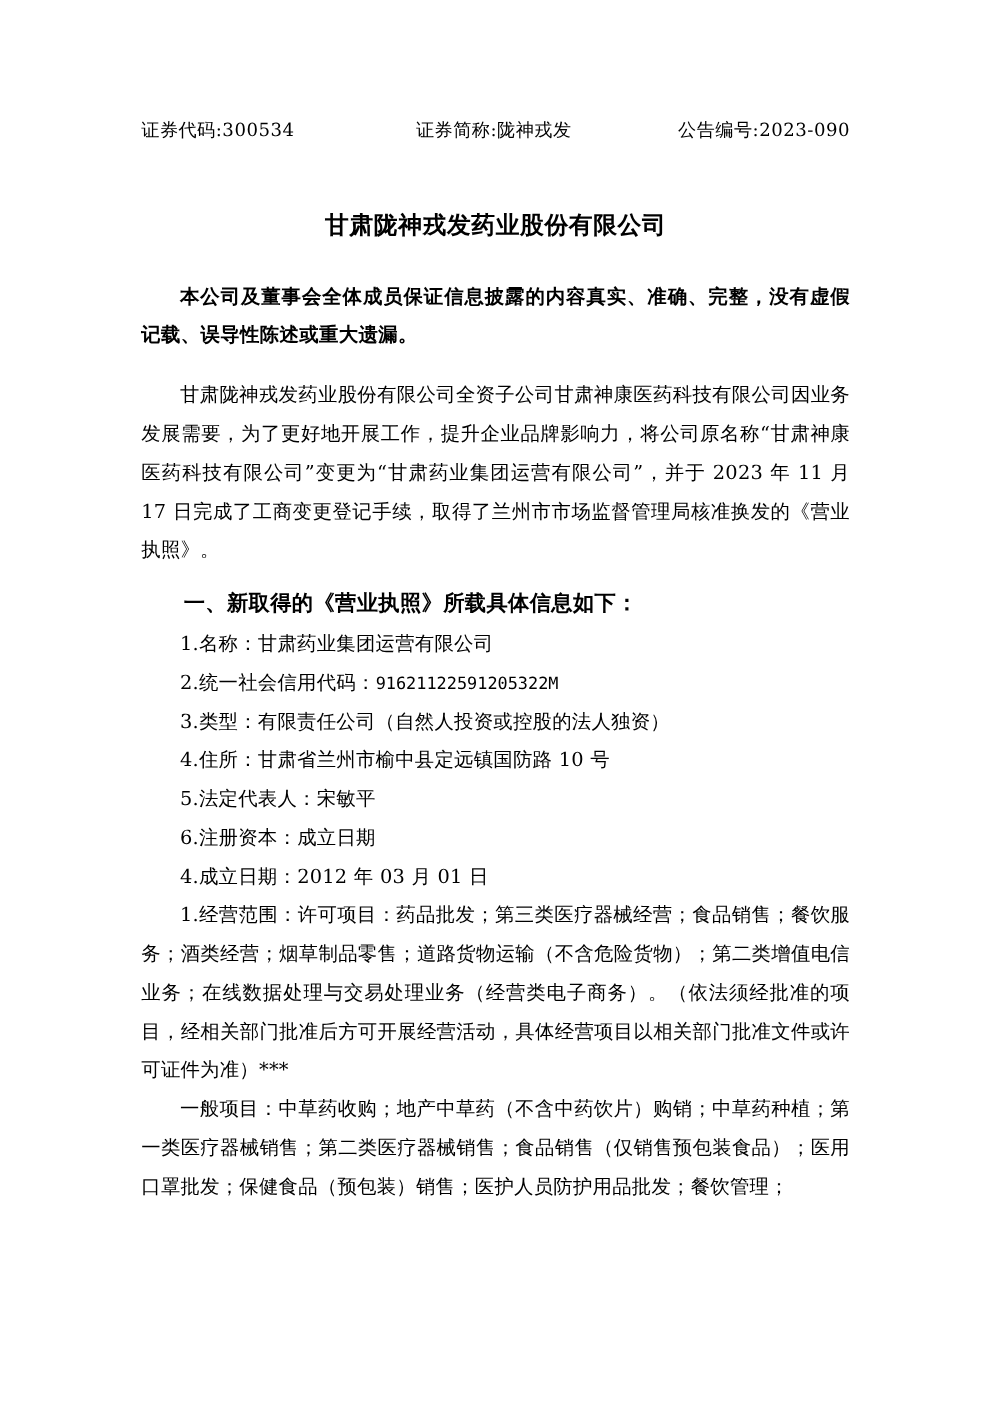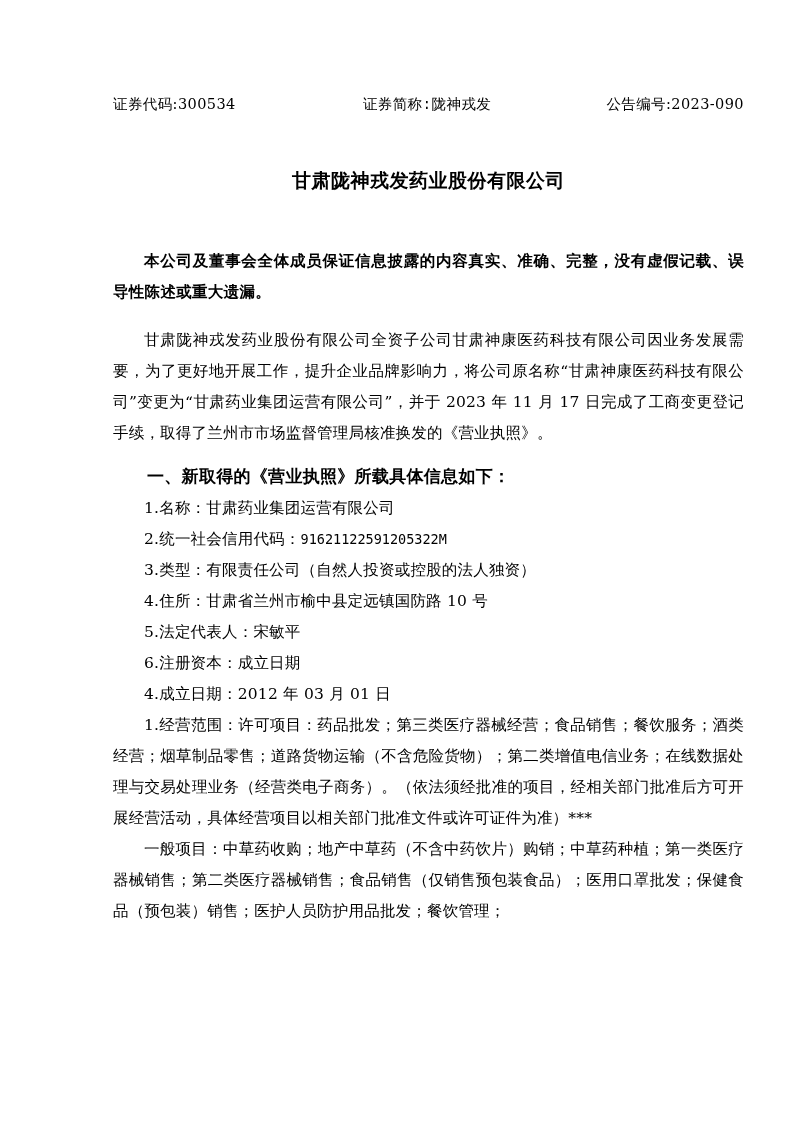--- a/index.html
+++ b/index.html
@@ -12,56 +12,55 @@
     height: 1122px;
     font-family: "DejaVu Serif", "Liberation Serif", serif;
     color: #000000;
     -webkit-font-smoothing: antialiased;
   }
   .page {
     position: relative;
     width: 793px;
     height: 848px;
     box-sizing: border-box;
-    padding: 95px 49px 60px 113px;
+    padding: 95px 113px 60px 113px;
   }
   .header-row {
     display: flex;
     justify-content: space-between;
     align-items: baseline;
     font-size: 14.5px;
     letter-spacing: 0.4px;
     margin-bottom: 48px;
   }
   .header-row .hcell {
     white-space: nowrap;
   }
   .header-row .hcell.mid {
     margin-left: 22px;
-    font-family: Liberation Mono, monospace;
   }
   .header-row .hcell.right {
     margin-left: 10px;
   }
   .title {
     text-align: center;
     font-size: 19px;
     font-weight: bold;
     line-height: 1.95;
     letter-spacing: 0.5px;
   }
   .title-line2 {
     text-align: center;
     font-size: 19px;
     font-weight: bold;
     line-height: 1.95;
     letter-spacing: 0.5px;
   }
   .declaration {
-    margin-top: 46px;
+    margin-top: 22px;
     font-size: 15.5px;
     font-weight: bold;
     line-height: 2.0;
     text-align: justify;
     text-justify: inter-ideograph;
     text-indent: 2em;
     letter-spacing: 0.3px;
   }
   .para {
     margin-top: 18px;

